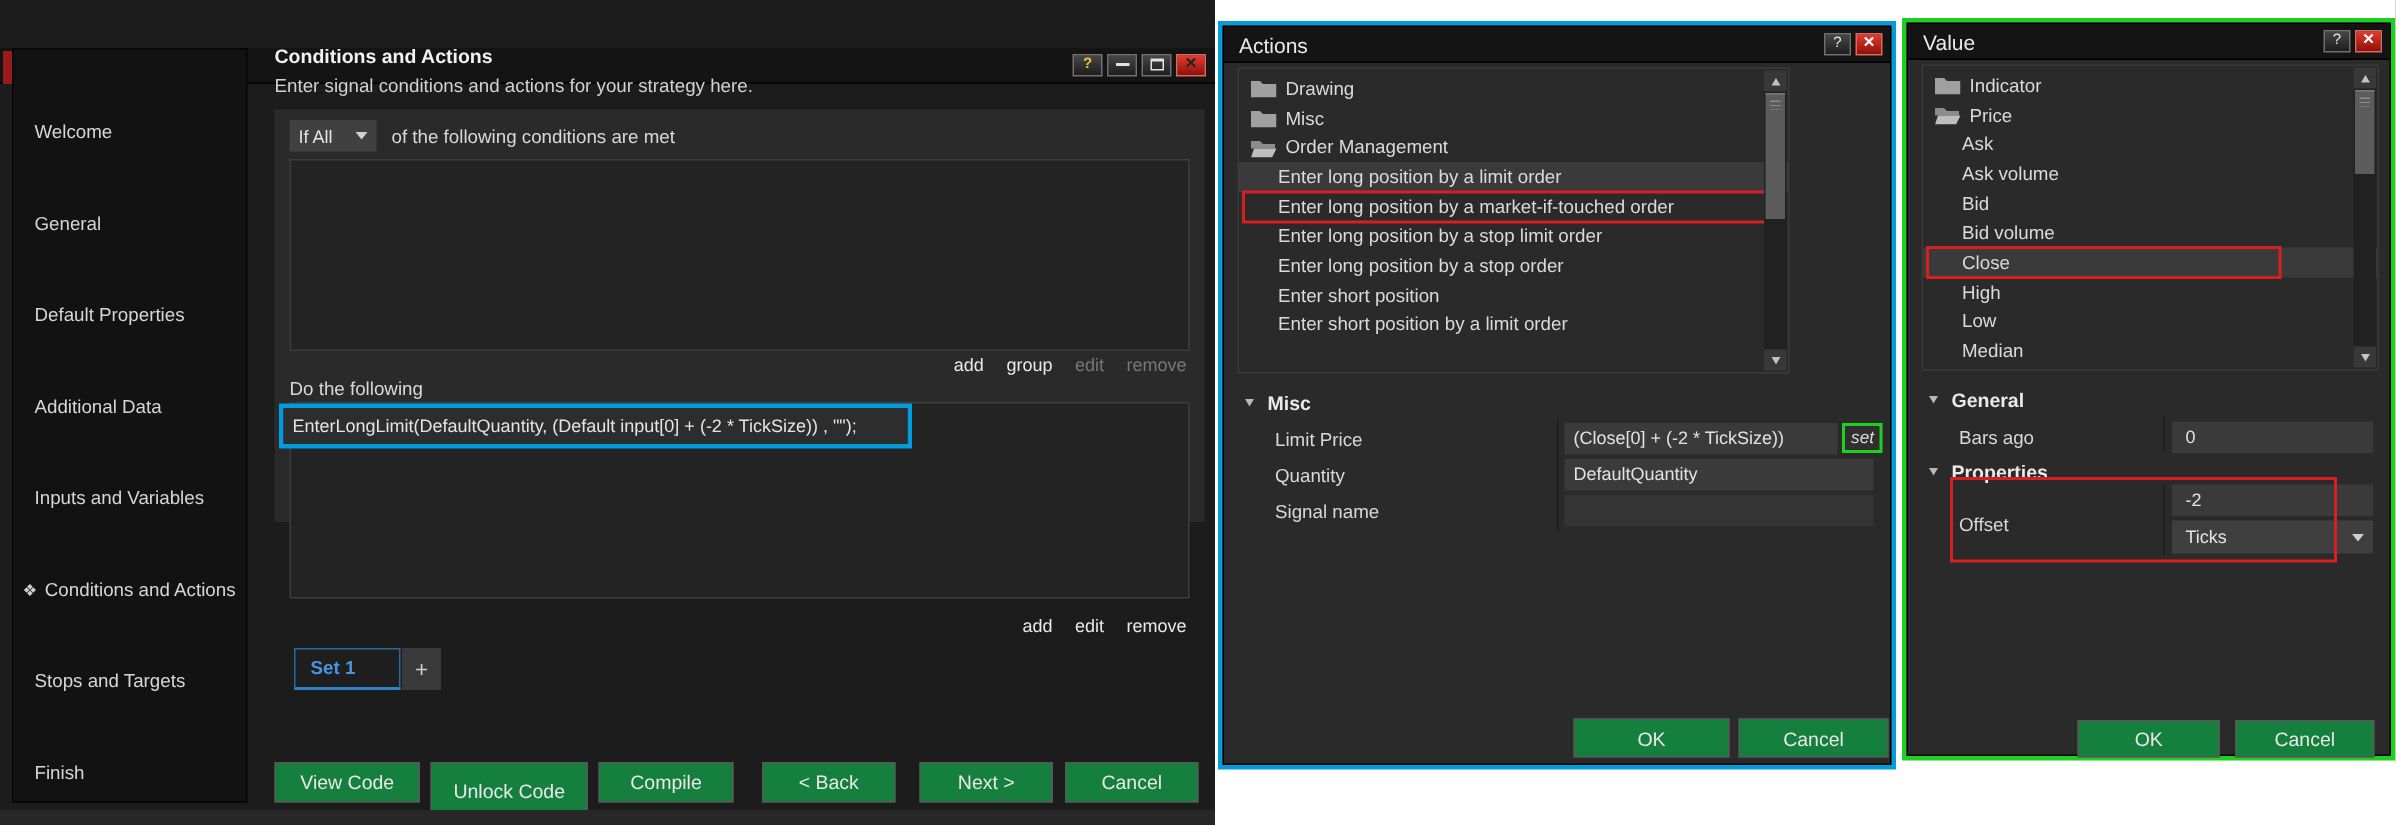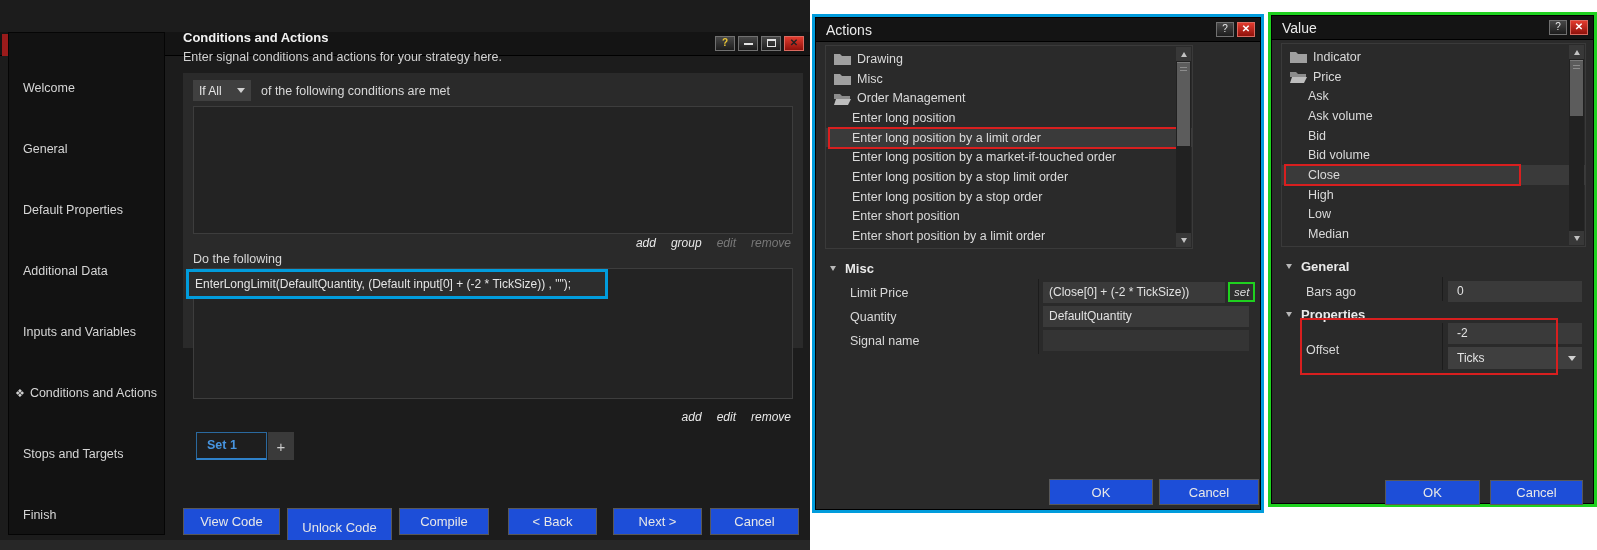--- a/index.html
+++ b/index.html
@@ -5,21 +5,21 @@
   * { box-sizing: border-box; margin: 0; padding: 0; }
   html,body { background:#ffffff; }
   #stage {
     position:relative; width:1597px; height:550px; overflow:hidden;
     font-family:"Liberation Sans", sans-serif; font-size:12px; color:#d6d6d6;
     background:#ffffff;
   }
   
   .abs { position:absolute; }
   .btn {
-    position:absolute; background:#1d4ed8; border:1px solid #585858; color:#e8e8e8;
+    position:absolute; background:#15803d; border:1px solid #585858; color:#e8e8e8;
     font-size:13px; display:flex; align-items:center; justify-content:center; cursor:default;
   }
   .ann { position:absolute; pointer-events:none; }
   .ann-red   { border:2px solid #d81f1f; }
   .ann-cyan  { border:3px solid #019cdc; }
   .ann-green { border:3px solid #1fd11f; }
 
   
   .win { position:absolute; background:#1c1c1c; }
   .titlebar { position:absolute; left:0; top:0; right:0; height:24px; background:#141414; border-bottom:1px solid #000;margin-top:32px; }
@@ -40,21 +40,21 @@
   .side-item .marker { margin-right:5px; color:#cfcfcf; font-size:11px; }
 
   
   .heading { position:absolute; font-size:13px; font-weight:bold; color:#f2f2f2; }
   .subheading { position:absolute; font-size:12.5px; color:#d2d2d2; }
   .panel { position:absolute; left:183px; top:73px; width:620px; height:275px; background:#2a2a2a; }
   .dropdown { position:absolute; background:#404040; color:#e4e4e4; display:flex; align-items:center; padding:0 6px; font-size:12px; }
   .dropdown .dd-label { flex:1; }
   .chev { width:0; height:0; border-left:4px solid transparent; border-right:4px solid transparent; border-top:5px solid #d0d0d0; }
   .listbox { position:absolute; background:#232323; border:1px solid #3d3d3d; }
-  .links { position:absolute; display:flex; gap:15px; font-style:italic; font-size:12px; }
+  .links { position:absolute; display:flex; gap:15px; font-size:12px; }
   .link { color:#e8e8e8; }
   .link.dim { color:#787878; }
   .coderow { width:100%; height:100%; background:#2d2d2d; line-height:24px; padding-left:6px; color:#e4e4e4; white-space:nowrap; overflow:hidden; }
   .tab-set { position:absolute; left:196px; top:432px; width:71px; height:28px; background:#1e1e1e; border:1px solid #2a699f; border-bottom:2px solid #2f81c9; color:#4795e0; font-weight:bold; font-size:12.5px; line-height:25px; padding-left:10px; }
   .tab-plus { position:absolute; left:268px; top:432px; width:26px; height:28px; background:#3a3a3a; color:#cccccc; font-size:15px; display:flex; align-items:center; justify-content:center; }
   .botstrip { position:absolute; left:0; top:540px; width:810px; height:10px; background:#272727; }
 
   
   .dialog { position:absolute; background:#2a2a2a; border:1px solid #000; }
   .dlg-title { position:absolute; left:0; top:0; right:0; height:24px; background:#141414; border-bottom:1px solid #000; display:flex; align-items:center; padding:0 5px; }
@@ -189,23 +189,20 @@
       </div>
       <div class="trow t-folder">
         <span class="ficon">
             <svg width="17" height="13" viewBox="0 0 17 13">
               <path d="M0 2 h6 l2 2 h8 v3 H0 Z" fill="#8c8c8c"></path>
               <path d="M2 7 h15 l-3 6 H0 Z" fill="#bdbdbd"></path>
             </svg>
           </span>
         <span>Order Management</span>
       </div>
-      <div class="trow t-item">
-          <span>Enter long position</span>
-        </div>
       <div class="trow t-item sel">
           <span>Enter long position by a limit order</span>
         </div>
       <div class="trow t-item">
           <span>Enter long position by a market-if-touched order</span>
         </div>
       <div class="trow t-item">
           <span>Enter long position by a stop limit order</span>
         </div>
       <div class="trow t-item">

